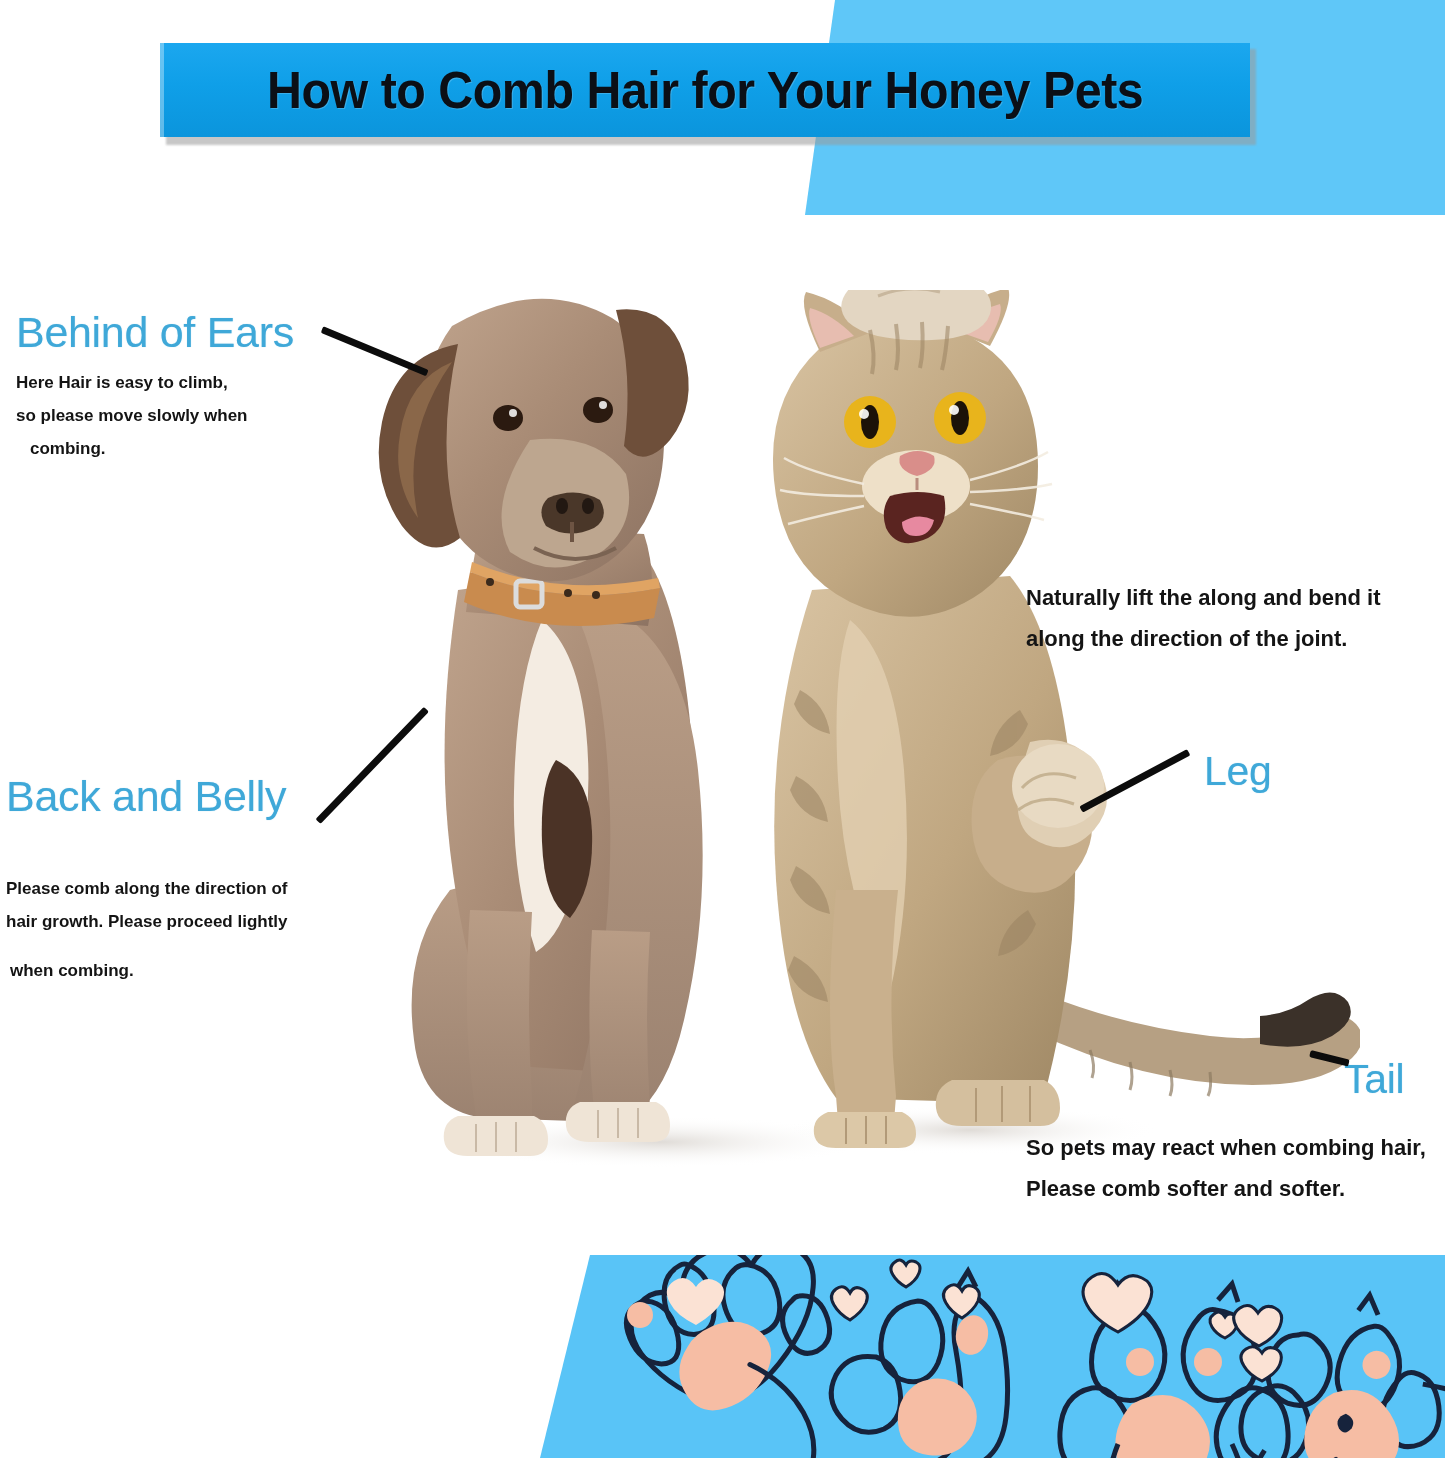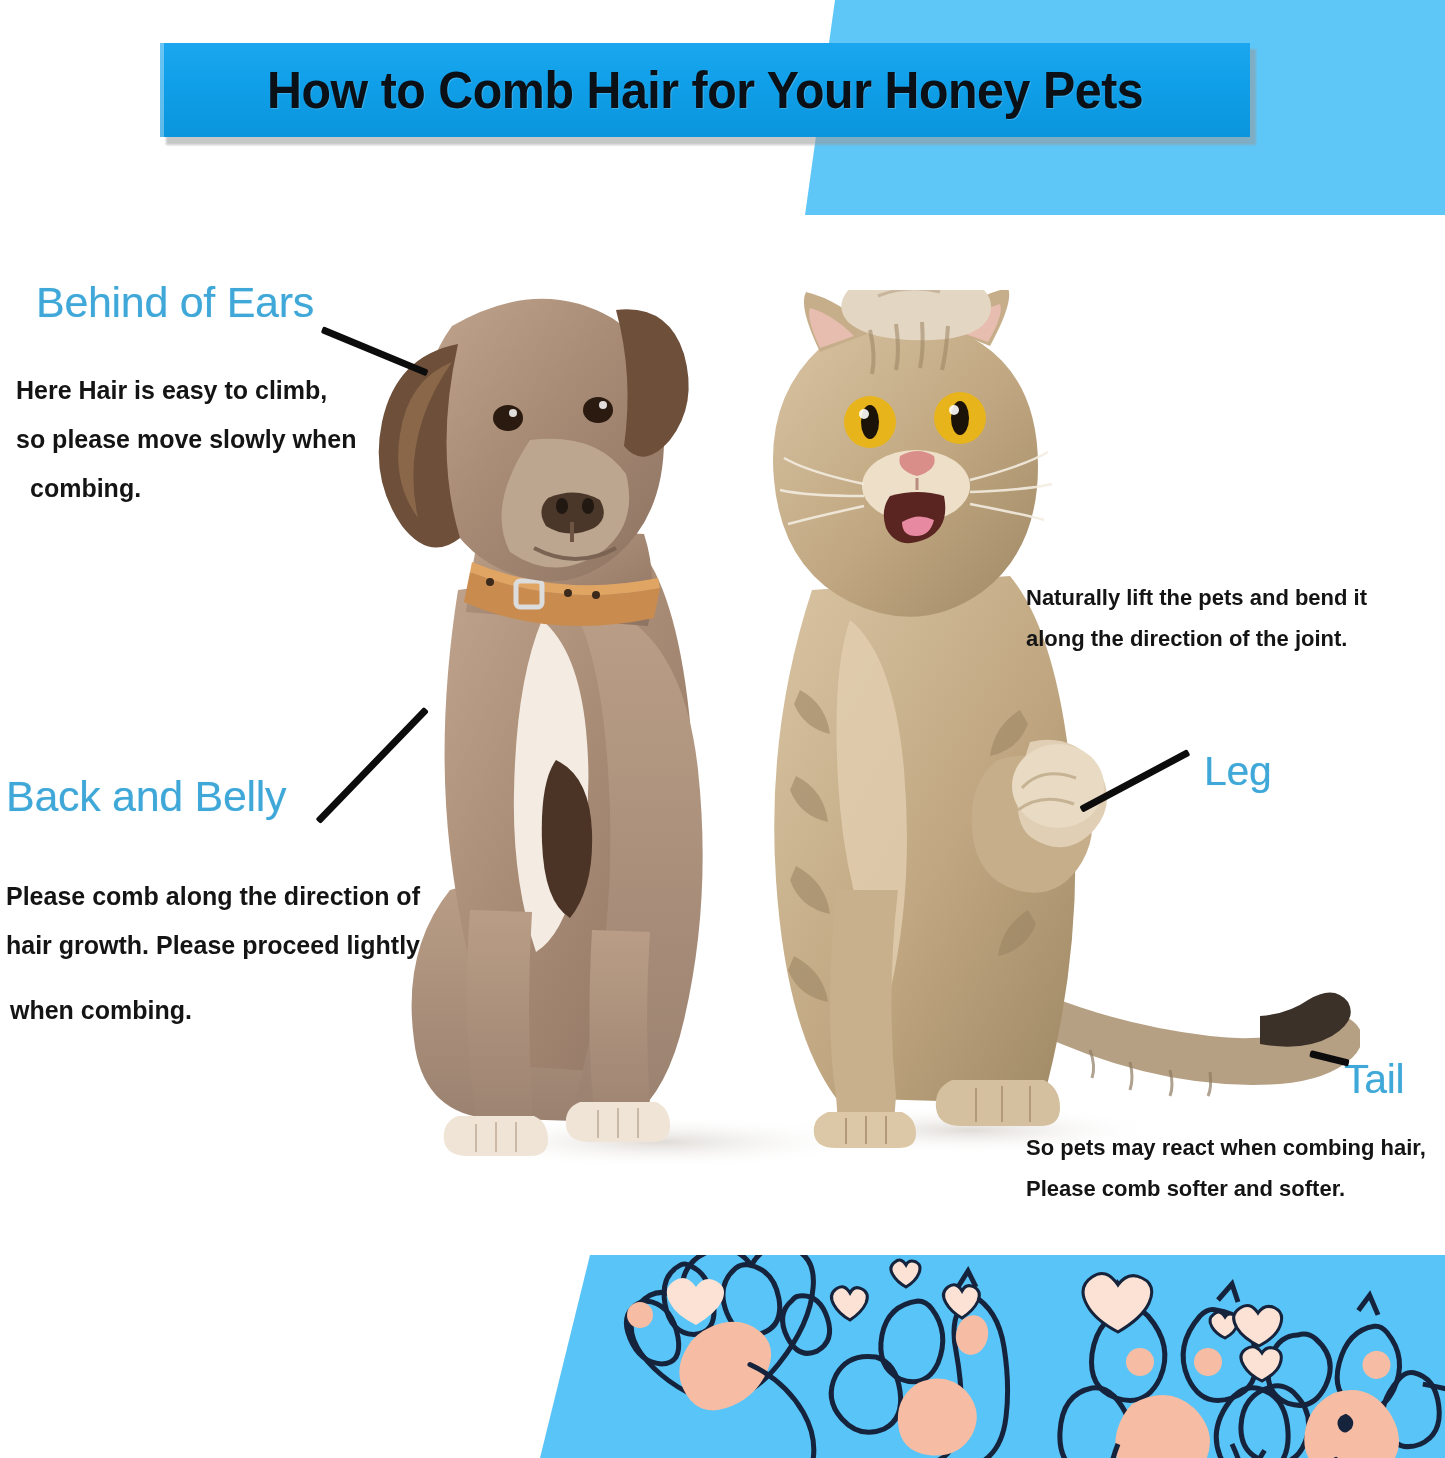--- a/index.html
+++ b/index.html
@@ -37,21 +37,21 @@
   }
 
   
   .callout { position: absolute; }
   .callout-title {
     font-size: 43px; font-weight: 400; color: #3fa8d8;
     letter-spacing: -0.3px; white-space: nowrap; line-height: 1.05;
     text-shadow: 0 0 1px rgba(63,168,216,.45);
   }
   .callout-title.sm { font-size: 41px; margin-top: 24px; }
-  .callout-body { font-size: 25px; font-weight: 600; color: #141414; line-height: 1.95; }
+  .callout-body { font-size: 17px; font-weight: 600; color: #141414; line-height: 1.95; }
   .callout-body .ln { display: block; white-space: nowrap; }
   .callout-body.right { font-size: 22px; line-height: 1.85; }
 
   
   .lead { position: absolute; background: #0c0c0c; border-radius: 2px; }
 
   
   .photo { position: absolute; left: 330px; top: 290px; width: 1030px; height: 890px; }
   svg.pets { position: absolute; left: 0; top: 0; width: 100%; height: 100%; }
 
@@ -229,21 +229,21 @@
         <path d="M572 232 q16 -10 32 -2 q-4 16 -18 16 q-14 0 -14 -14 z" fill="#e789a0"></path>
 
         <g stroke="#f3ece0" stroke-width="2.5" fill="none" opacity=".9">
           <path d="M534 194 q-56 -12 -80 -26 M534 206 q-58 0 -84 -6 M534 216 q-54 12 -76 18"></path>
           <path d="M640 190 q54 -14 78 -28 M640 202 q56 -2 82 -8 M640 214 q52 10 74 16"></path>
         </g>
       </g>
     </svg>
   </div>
 
-  <div class="callout" style="left:16px; top:280px;margin-left:20px;">
+  <div class="callout" style="left:16px; top:310px;">
     <div class="callout-title">Behind of Ears</div>
   </div>
   <div class="callout" style="left:16px; top:366px;">
     <div class="callout-body">
       <span class="ln">Here Hair is easy to climb,</span>
       <span class="ln">so please move slowly when</span>
       <span class="ln" style="padding-left:14px;">combing.</span>
     </div>
   </div>
   <div class="lead" style="left:322px; top:326px; width:114px; height:7px; transform-origin:left center; transform:rotate(22.5deg);"></div>
@@ -255,21 +255,21 @@
     <div class="callout-body">
       <span class="ln">Please comb along the direction of</span>
       <span class="ln">hair growth. Please proceed lightly</span>
       <span class="ln" style="padding-left:4px;margin-top:16px;">when combing.</span>
     </div>
   </div>
   <div class="lead" style="left:318px; top:818px; width:156px; height:7px; transform-origin:left center; transform:rotate(-46deg);"></div>
 
   <div class="callout" style="left:1026px; top:578px;">
     <div class="callout-body right">
-      <span class="ln">Naturally lift the pets and bend it</span>
+      <span class="ln">Naturally lift the along and bend it</span>
       <span class="ln">along the direction of the joint.</span>
     </div>
   </div>
   <div class="callout" style="left:1204px; top:726px;">
     <div class="callout-title sm">Leg</div>
   </div>
   <div class="lead" style="left:1081px; top:806px; width:122px; height:7px; transform-origin:left center; transform:rotate(-28deg);"></div>
 
   <div class="callout" style="left:1344px; top:1034px;">
     <div class="callout-title sm">Tail</div>

